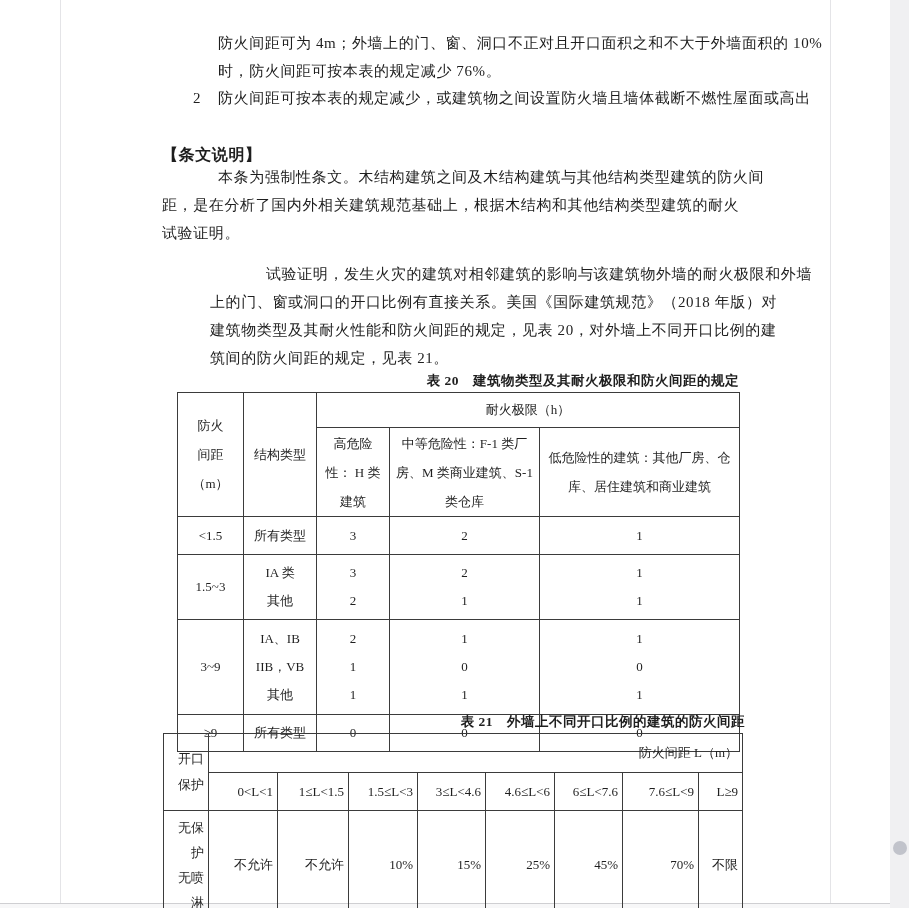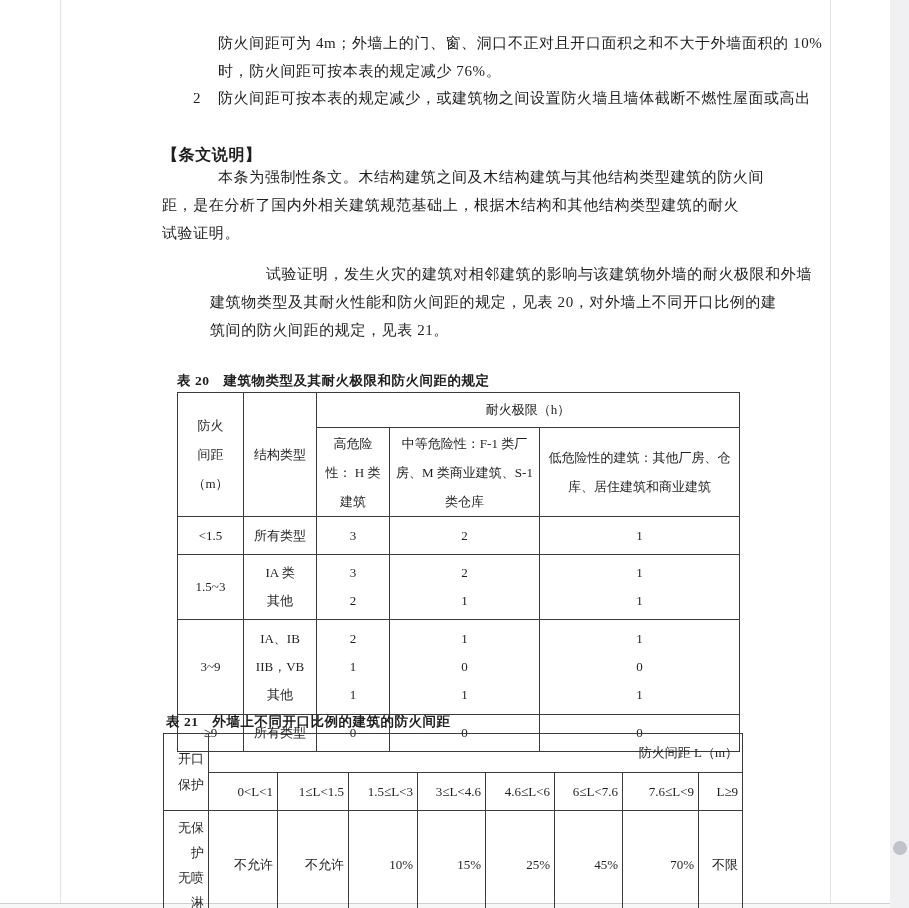--- a/index.html
+++ b/index.html
@@ -22,21 +22,21 @@
   .block{position:absolute;font-size:15px;line-height:28px;letter-spacing:0.6px;}
   .block div{white-space:nowrap;}
   #item1{left:218px;top:29px;}
   #item2{left:218px;top:84px;}
   #item2 .num{position:absolute;left:-25px;top:0;}
   #heading{left:162px;top:141px;font-weight:bold;font-size:16px;}
   #para1{left:162px;top:163px;}
   #para2{left:162px;top:260px;margin-left:48px;}
   .indent{padding-left:56px;}
 
-  .tcaption{position:absolute;text-align:left;font-size:13.5px;font-weight:bold;letter-spacing:0.5px;}
+  .tcaption{position:absolute;text-align:right;font-size:13.5px;font-weight:bold;letter-spacing:0.5px;}
   #caption20{left:177px;width:562px;top:372px;}
   #caption21{left:166px;width:579px;top:713px;}
 
   table{position:absolute;border-collapse:collapse;table-layout:fixed;font-size:13px;color:#1f1f1f;}
   td{border:1px solid #3b3b3b;padding:4px;vertical-align:middle;}
   #table20{left:177px;top:392px;width:562px;}
   #table21{left:163px;top:733px;width:579px;}
   #table20 td{text-align:center;line-height:28px;}
   #table20 tr.h1 td{height:26px;line-height:24px;}
   #table20 tr.h2 td{height:88px;line-height:29px;padding:0 6px;}
@@ -78,20 +78,21 @@
 <div id="heading" class="tline">【条文说明】</div>
 
 <div id="para1" class="block">
   <div class="indent">本条为强制性条文。木结构建筑之间及木结构建筑与其他结构类型建筑的防火间</div>
   <div>距，是在分析了国内外相关建筑规范基础上，根据木结构和其他结构类型建筑的耐火</div>
   <div>试验证明。</div>
 </div>
 
 <div id="para2" class="block">
   <div class="indent">试验证明，发生火灾的建筑对相邻建筑的影响与该建筑物外墙的耐火极限和外墙</div>
+  <div>上的门、窗或洞口的开口比例有直接关系。美国《国际建筑规范》（2018 年版）对</div>
   <div>建筑物类型及其耐火性能和防火间距的规定，见表 20，对外墙上不同开口比例的建</div>
   <div>筑间的防火间距的规定，见表 21。</div>
 </div>
 
 <div id="caption20" class="tcaption">表 20　建筑物类型及其耐火极限和防火间距的规定</div>
 
 <table id="table20">
   <colgroup>
     <col style="width:66px">
       <col style="width:73px">

